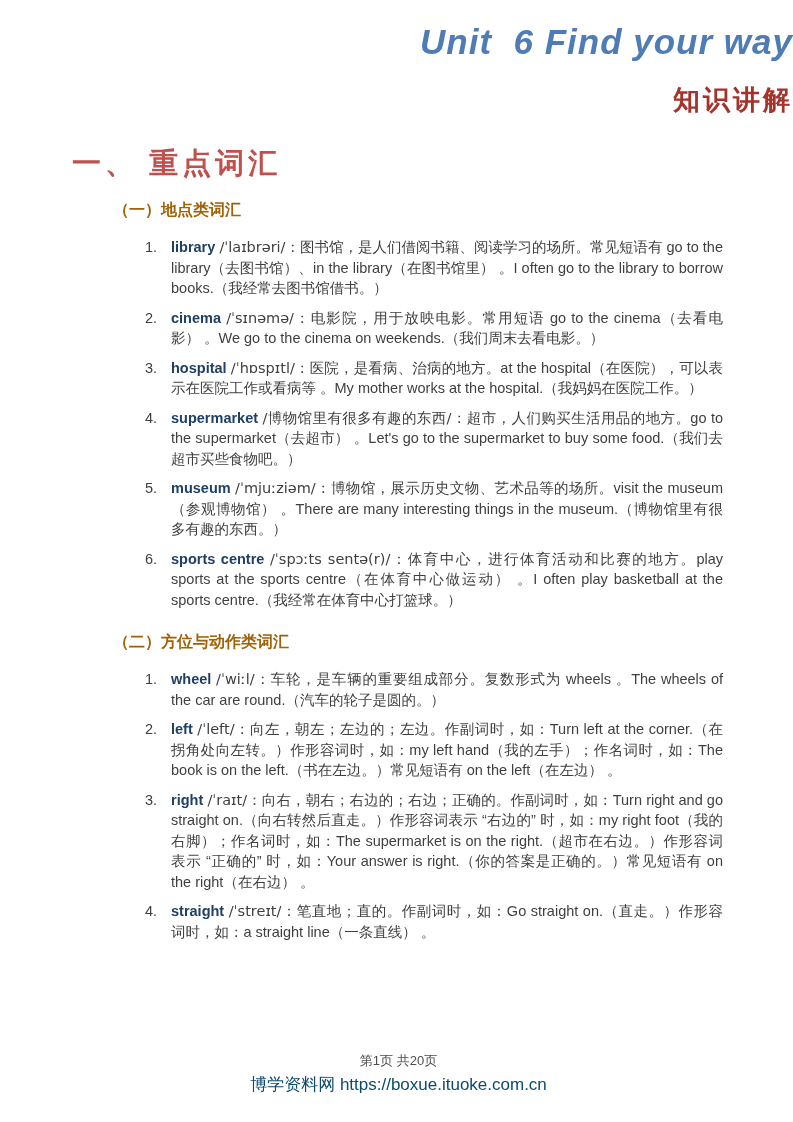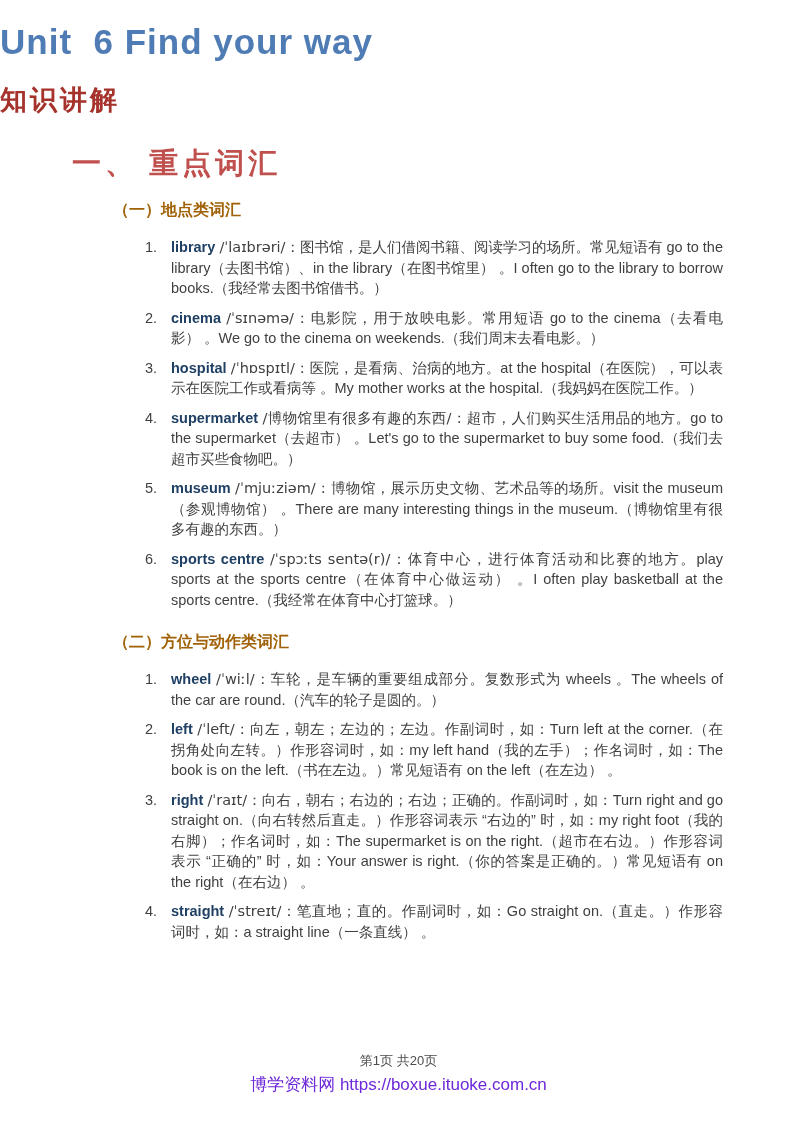--- a/index.html
+++ b/index.html
@@ -21,30 +21,31 @@
     text-align: center;
     font-size: 26px;
     font-weight: bold;
     color: #1a1a1a;
     letter-spacing: 1px;
     white-space: pre;
   }
   .doc-title .red { color: #e0261f; }
   .unit-title {
     margin-top: 22px;
-    text-align: left;
+    text-align: right;
     font-size: 35px;
     font-weight: bold;
     color: #4f7cb5;
     white-space: pre;
     letter-spacing: 1px;
+    font-style: italic;
   }
   .subtitle {
     margin-top: 20px;
-    text-align: left;
+    text-align: right;
     font-size: 27px;
     font-weight: bold;
     font-family: "Liberation Serif", "DejaVu Serif", serif;
     color: #a5332b;
     letter-spacing: 3px;
   }
   
   .sec-heading {
     margin: 26px 0 0 72px;
     font-size: 29px;
@@ -95,21 +96,21 @@
     bottom: 26px;
     text-align: center;
   }
   .footer .page-info {
     font-size: 13px;
     color: #4d4d4d;
   }
   .footer .site {
     margin-top: 3px;
     font-size: 17px;
-    color: #6d28d9;
+    color: #0c4a6e;
   }
 </style>
 </head>
 <body>
 
 <div class="page">
 
 
   <div class="unit-title">Unit  6 Find your way</div>
 

